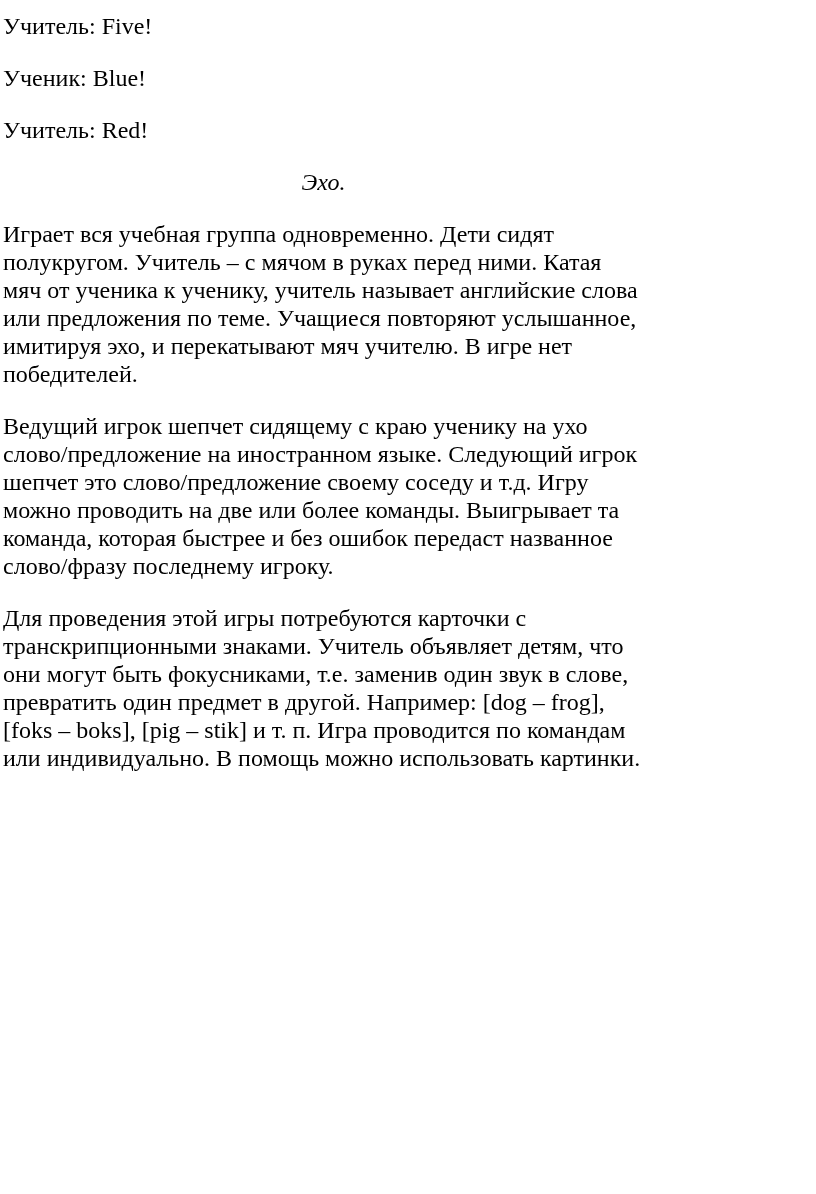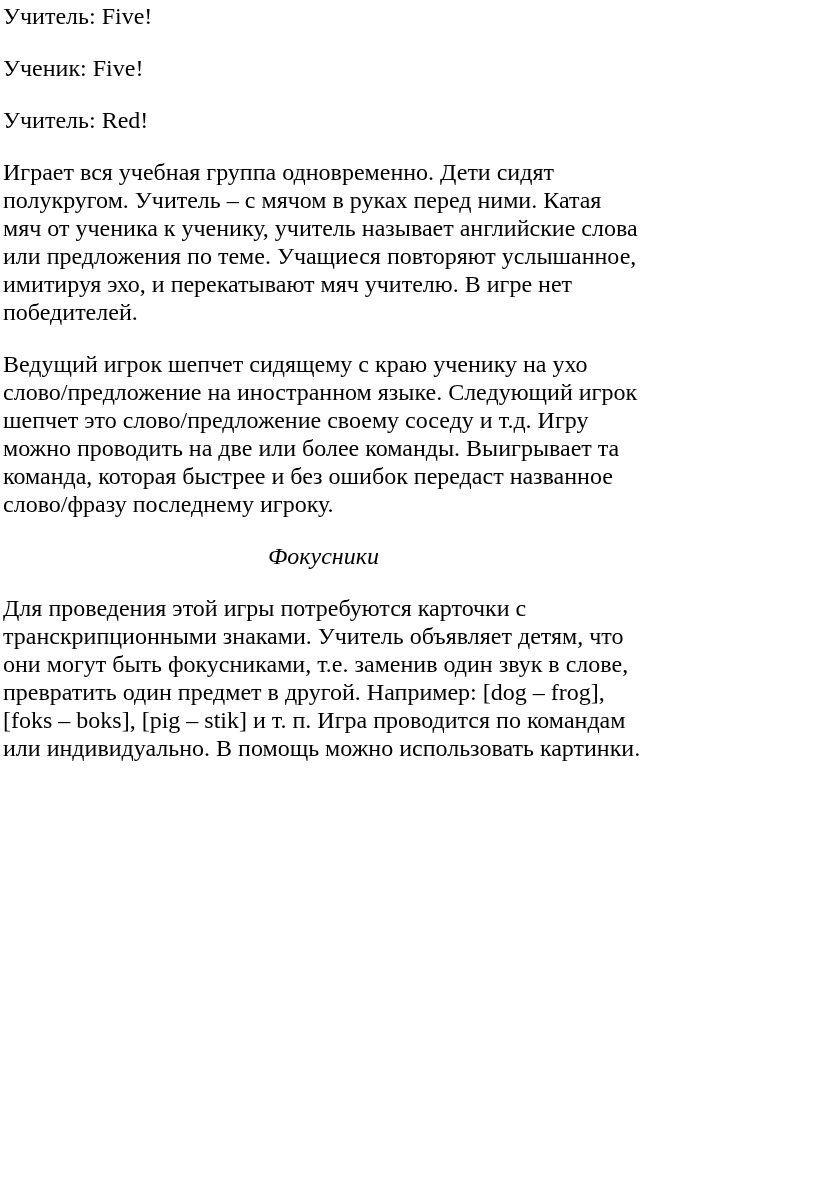--- a/index.html
+++ b/index.html
@@ -10,21 +10,21 @@
   .page {
     position: relative;
     width: 646px;
     height: 1194px;
     box-sizing: border-box;
     background: var(--page-bg, #ffffff);
     color: var(--text-color, #000000);
     font-family: "Liberation Serif", "DejaVu Serif", serif;
     font-size: 24px;
     line-height: 28px;
-    padding: 2px 2px 0 3px;
+    padding: 12px 2px 0 3px;
     overflow: hidden;
   }
   .par {
     margin: 0 0 24px 0;
     text-align: left;
   }
   .section-title {
     margin: 0 0 24px 0;
     font-size: 24px;
     line-height: 28px;
@@ -32,30 +32,30 @@
     font-style: italic;
     text-align: center;
   }
 </style>
 </head>
 <body>
 
 <div class="page">
 
   <p class="par">Учитель: Five!</p>
-  <p class="par">Ученик: Five!</p>
+  <p class="par">Ученик: Blue!</p>
   <p class="par">Учитель: Red!</p>
 
 
   <section>
+    <h2 class="section-title">Эхо.</h2>
     <p class="par">Играет вся учебная группа одновременно. Дети сидят полукругом. Учитель – с мячом в руках перед ними. Катая мяч от ученика к ученику, учитель называет английские слова или предложения по теме. Учащиеся повторяют услышанное, имитируя эхо, и перекатывают мяч учителю. В игре нет победителей.</p>
   </section>
 
   <section>
     <p class="par">Ведущий игрок шепчет сидящему с краю ученику на ухо слово/предложение на иностранном языке. Следующий игрок шепчет это слово/предложение своему соседу и т.д. Игру можно проводить на две или более команды. Выигрывает та команда, которая быстрее и без ошибок передаст названное слово/фразу последнему игроку.</p>
   </section>
 
   <section>
-    <h2 class="section-title">Фокусники</h2>
     <p class="par">Для проведения этой игры потребуются карточки с транскрипционными знаками. Учитель объявляет детям, что они могут быть фокусниками, т.е. заменив один звук в слове, превратить один предмет в другой. Например: [dog – frog], [foks – boks], [pig – stik] и т. п. Игра проводится по командам или индивидуально. В помощь можно использовать картинки.</p>
   </section>
 
 </div>
 
 </body></html>

